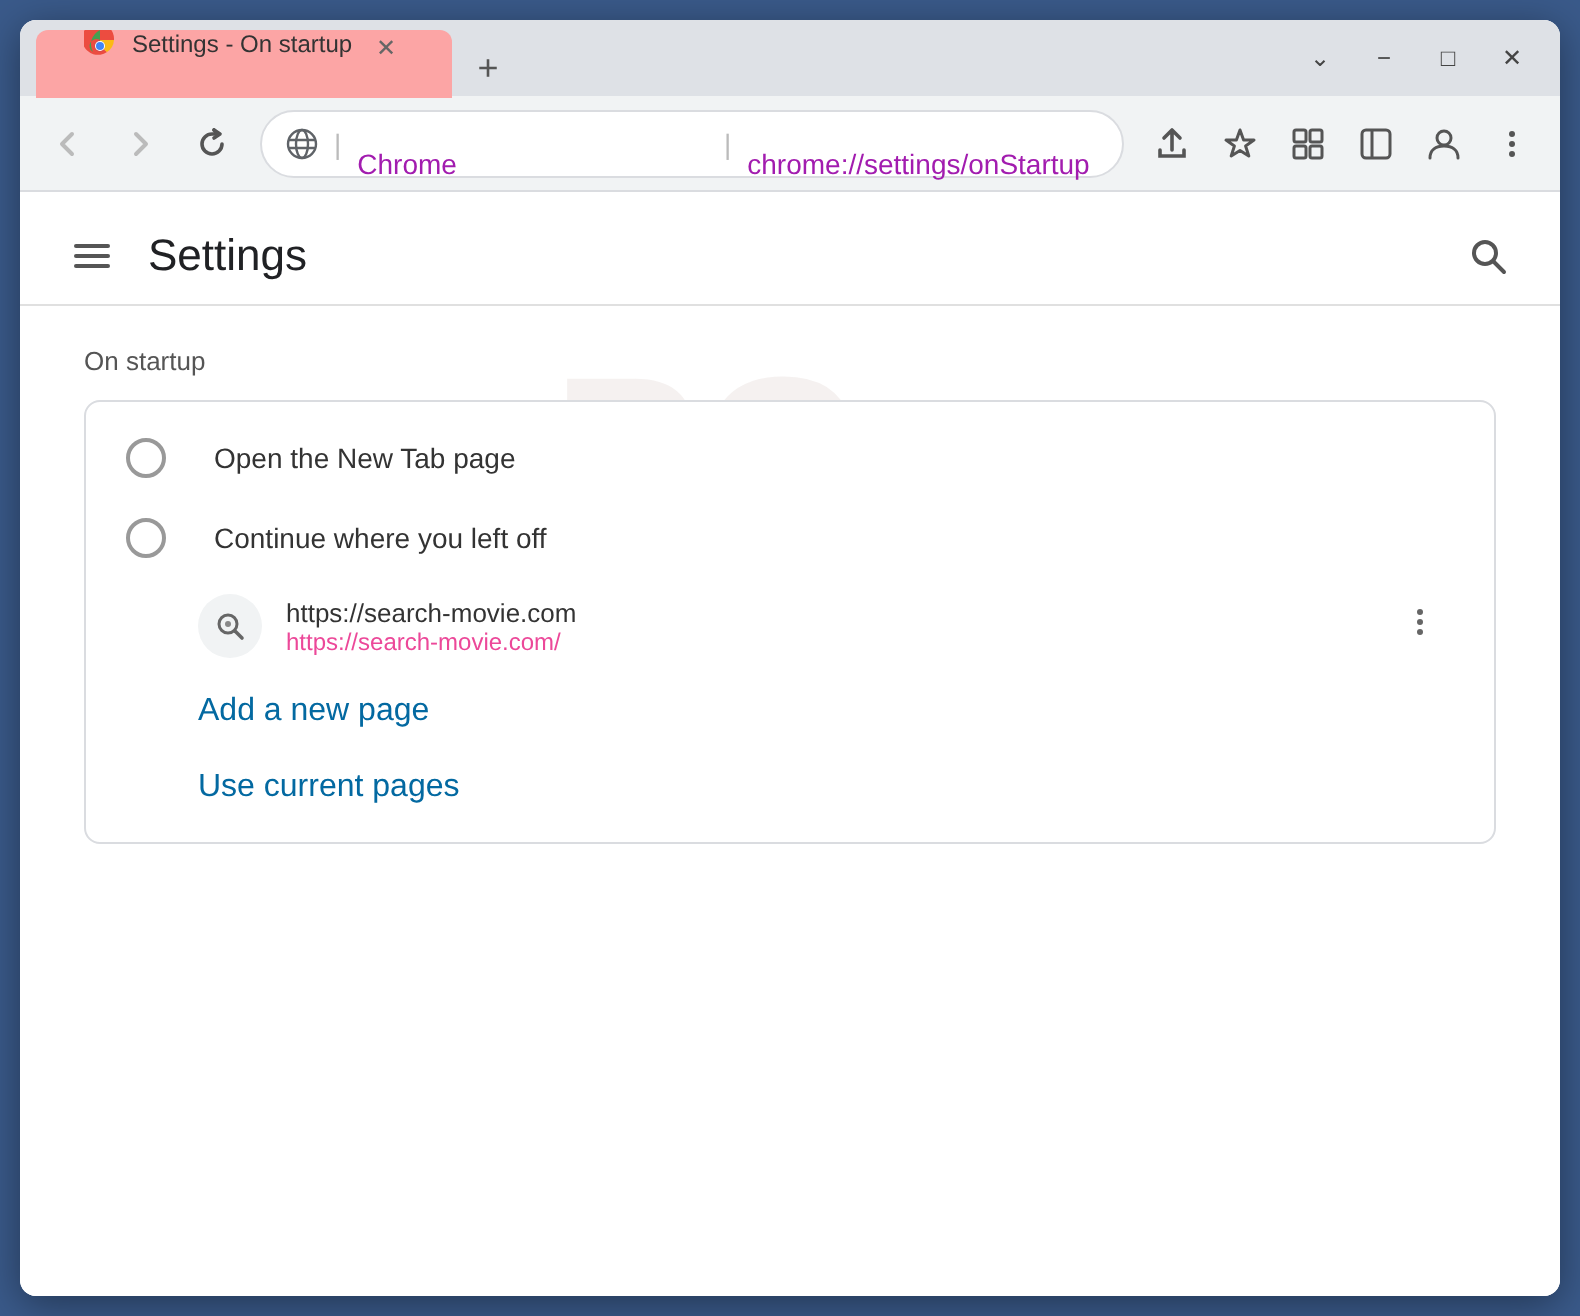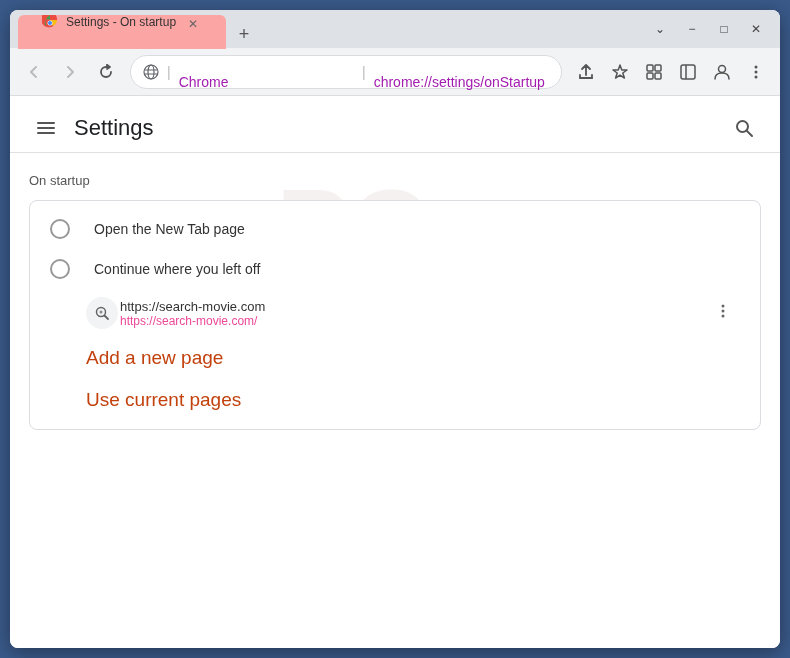--- a/index.html
+++ b/index.html
@@ -216,21 +216,21 @@
       padding: 6px;
       border-radius: 50%;
       display: flex;
       align-items: center;
       justify-content: center;
       color: #555;
       font-size: 20px;
     }
 
     .settings-body {
-      padding: 20px 19px;
+      padding: 20px 32px;
       position: relative;
     }
 
     
     .watermark {
       position: absolute;
       top: 20px;
       left: 50%;
       transform: translateX(-50%);
       font-size: 120px;
@@ -291,21 +291,21 @@
 
     .radio-label {
       font-size: 14px;
       color: #333;
     }
 
     .page-entry {
       display: flex;
       align-items: center;
       padding: 8px 20px 8px 56px;
-      gap: 2px;
+      gap: 12px;
     }
 
     .page-entry-icon {
       width: 32px;
       height: 32px;
       background: #f1f3f4;
       border-radius: 50%;
       display: flex;
       align-items: center;
       justify-content: center;
@@ -334,22 +334,22 @@
       cursor: pointer;
       color: #666;
       font-size: 18px;
       padding: 4px 8px;
       border-radius: 4px;
     }
 
     .action-link {
       display: block;
       padding: 10px 20px 10px 56px;
-      font-size: 19px;
-      color: #c2410c;
+      font-size: 16px;
+      color: #0369a1;
       text-decoration: none;
       cursor: pointer;
     }
 
     
     .chrome-icon-svg {
       width: 16px;
       height: 16px;
     }
   </style>

